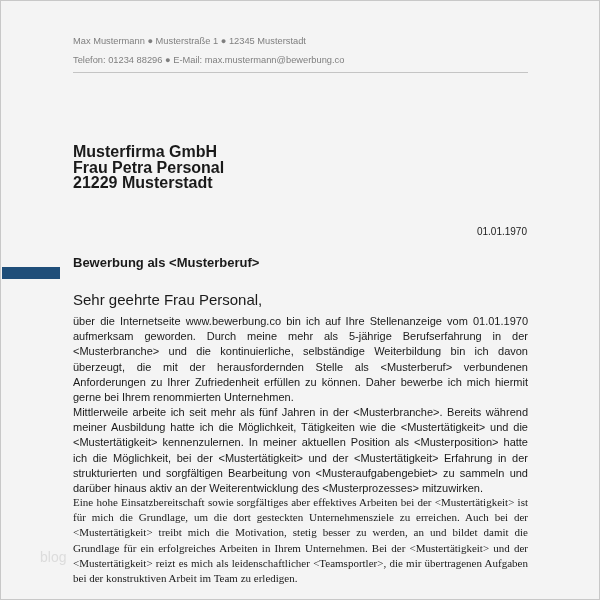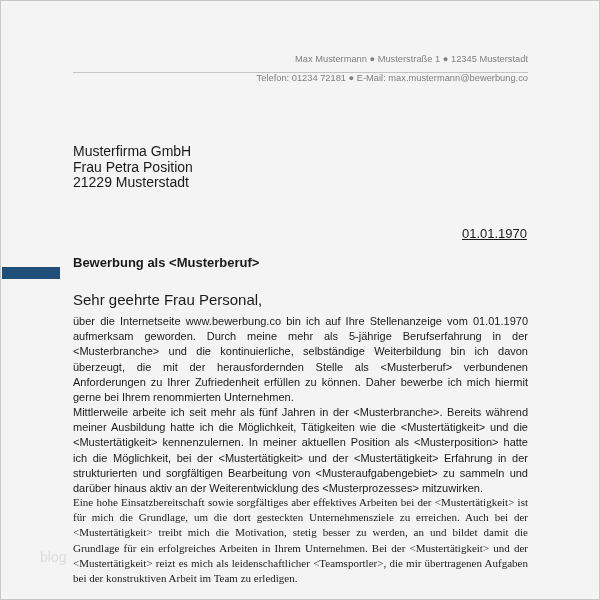--- a/index.html
+++ b/index.html
@@ -19,52 +19,50 @@
       border: 1px solid #c8c8c8;
       background: #f4f4f4;
       font-family: "Liberation Sans", sans-serif;
       color: #1a1a1a;
       overflow: hidden;
     }
     .sender {
       position: absolute;
       left: 72px;
       width: 455px;
-      text-align: right;
+      text-align: left;
       font-size: 9.3px;
       color: #7f7f7f;
-      margin-top: 18px;
     }
     .sender.line1 { top: 35px; }
     .sender.line2 { top: 54px; }
     .divider {
       position: absolute;
       left: 72px;
       top: 71px;
       width: 455px;
       height: 0;
       border-top: 1.5px solid #c4c4c4;
     }
     .recipient {
       position: absolute;
       left: 72px;
       top: 143px;
-      font-size: 14px;
-      font-weight: normal;
+      font-size: 16px;
+      font-weight: bold;
       line-height: 15.6px;
       color: #1a1a1a;
     }
     .recipient div { white-space: nowrap; }
     .date {
       position: absolute;
       right: 72px;
       top: 225px;
-      font-size: 13px;
+      font-size: 10px;
       color: #1a1a1a;
-      text-decoration: underline;
     }
     .accent-bar {
       position: absolute;
       left: 1px;
       top: 266px;
       width: 58px;
       height: 12px;
       background: #1f4e79;
     }
     .subject {
@@ -100,26 +98,26 @@
       top: 548px;
       font-size: 14px;
       color: #dcdcdc;
     }
   </style>
 </head>
 <body>
 
 <div class="page">
   <div class="sender line1">Max Mustermann ● Musterstraße 1 ● 12345 Musterstadt</div>
-  <div class="sender line2">Telefon: 01234 72181 ● E-Mail: max.mustermann@bewerbung.co</div>
+  <div class="sender line2">Telefon: 01234 88296 ● E-Mail: max.mustermann@bewerbung.co</div>
   <div class="divider"></div>
 
   <div class="recipient">
     <div>Musterfirma GmbH</div>
-    <div>Frau Petra Position</div>
+    <div>Frau Petra Personal</div>
     <div>21229 Musterstadt</div>
   </div>
 
   <div class="date">01.01.1970</div>
 
   <div class="accent-bar"></div>
   <div class="subject">Bewerbung als &lt;Musterberuf&gt;</div>
 
   <div class="salutation">Sehr geehrte Frau Personal,</div>
 

